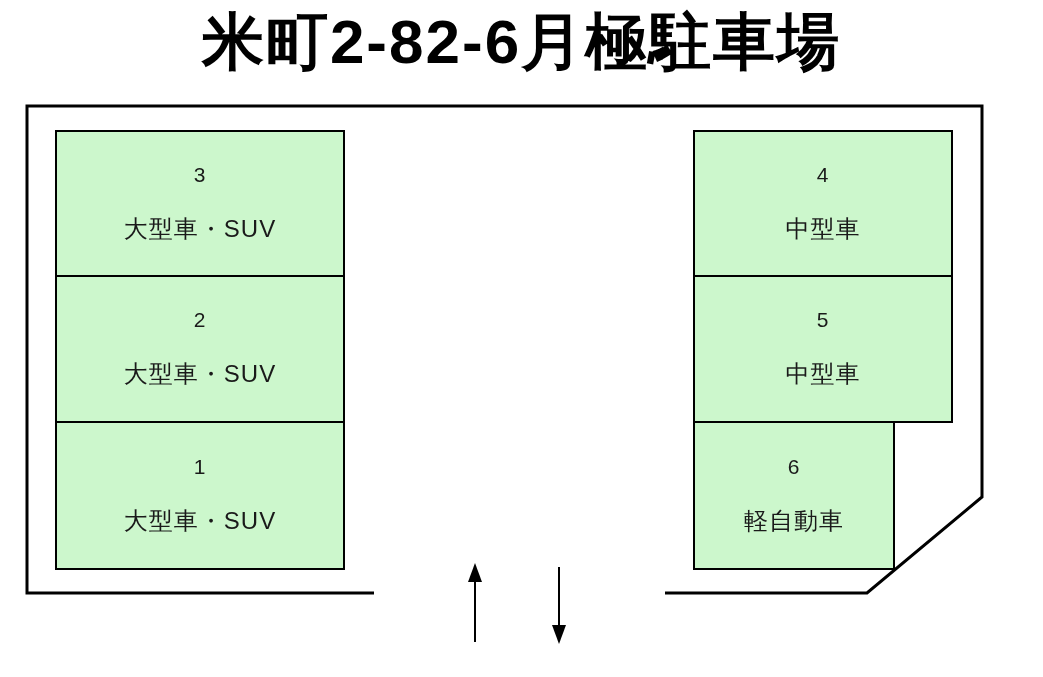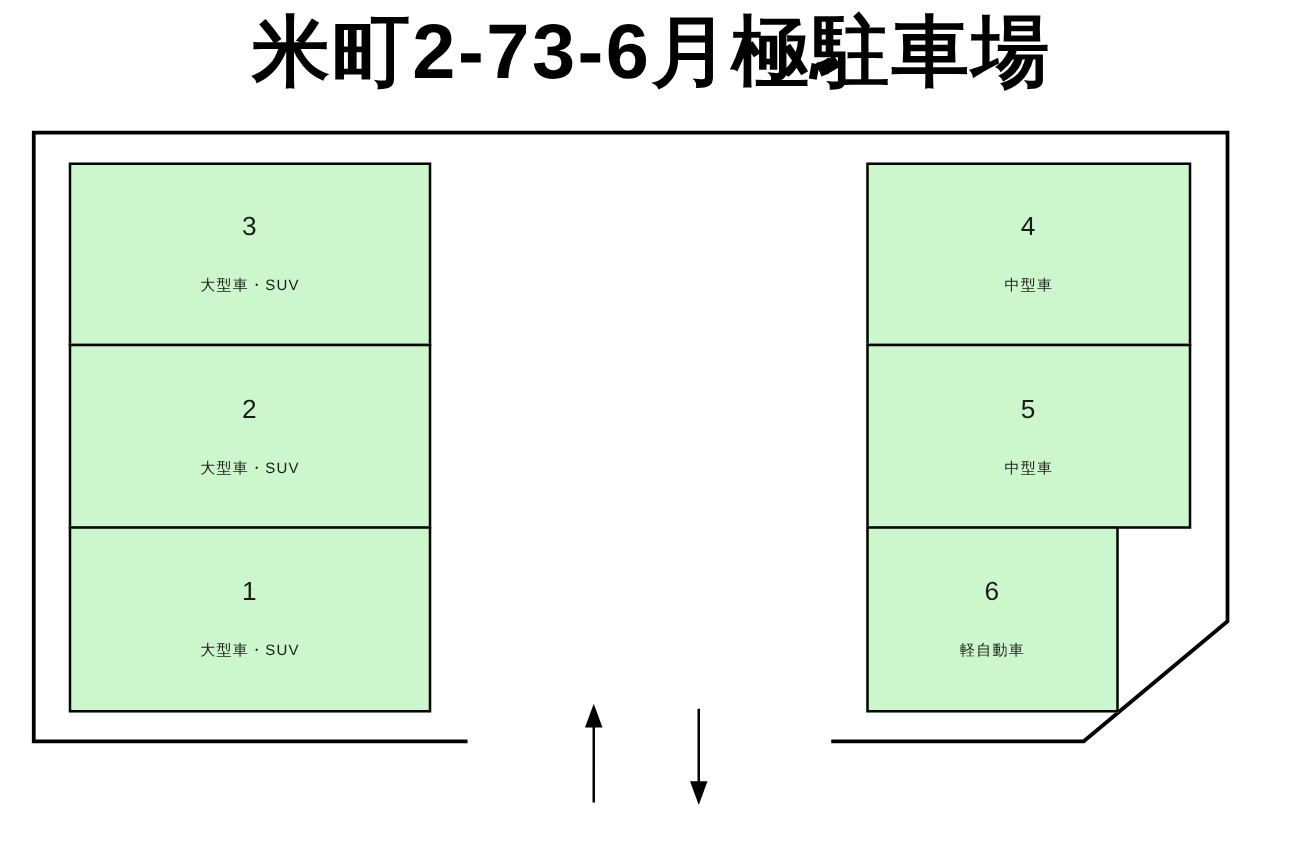--- a/index.html
+++ b/index.html
@@ -45,37 +45,37 @@
     align-items: center;
     justify-content: center;
     gap: 26px;
     color: #1a1a1a;
   }
   .space .num {
     font-size: 21px;
     letter-spacing: 1px;
   }
   .space .vtype {
-    font-size: 12px;
+    font-size: 24px;
     letter-spacing: 1px;
   }
   
   .sp3 { left: 55px;  top: 130px; width: 290px; height: 147px; }
   .sp2 { left: 55px;  top: 275px; width: 290px; height: 148px; }
   .sp1 { left: 55px;  top: 421px; width: 290px; height: 149px; }
   .sp4 { left: 693px; top: 130px; width: 260px; height: 147px; }
   .sp5 { left: 693px; top: 275px; width: 260px; height: 148px; }
   .sp6 { left: 693px; top: 421px; width: 202px; height: 149px; }
 </style>
 </head>
 <body>
 
 <div class="page">
 
-  <div class="title">米町2-73-6月極駐車場</div>
+  <div class="title">米町2-82-6月極駐車場</div>
 
   <svg class="boundary-svg" viewBox="0 0 1043 677">
     <path d="M 374 593 L 27 593 L 27 106 L 982 106 L 982 497 L 867 593 L 665 593" fill="none" stroke="#000000" stroke-width="3"></path>
     <g>
       <line x1="475" y1="642" x2="475" y2="580" stroke="#000000" stroke-width="2"></line>
       <polygon points="475,563 468,582 482,582" fill="#000000"></polygon>
     </g>
     <g>
       <line x1="559" y1="567" x2="559" y2="627" stroke="#000000" stroke-width="2"></line>
       <polygon points="559,644 552,625 566,625" fill="#000000"></polygon>

